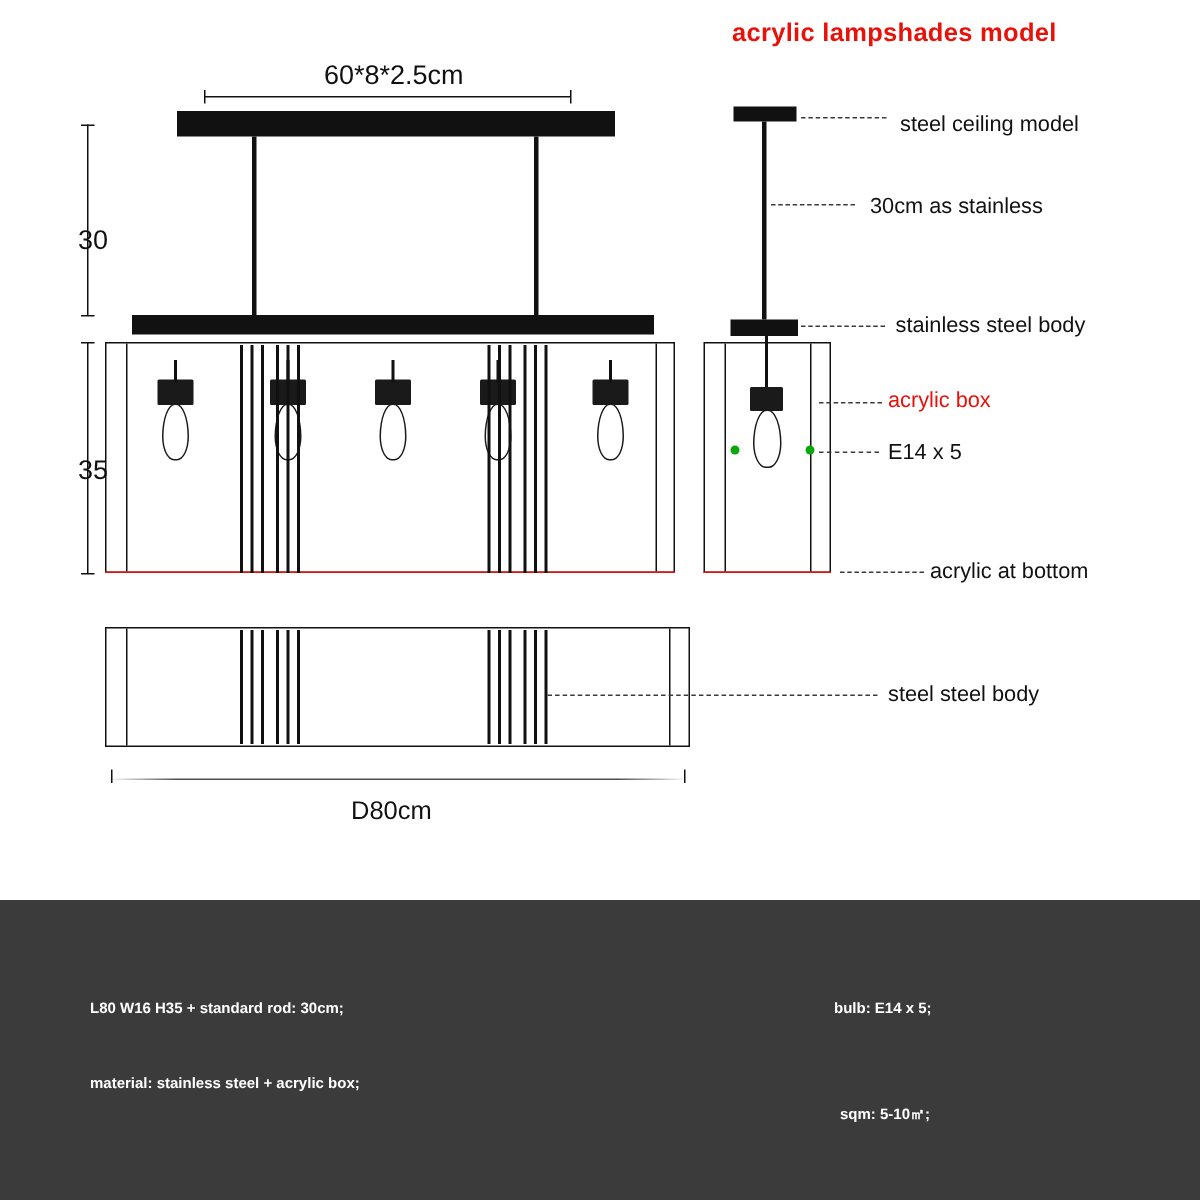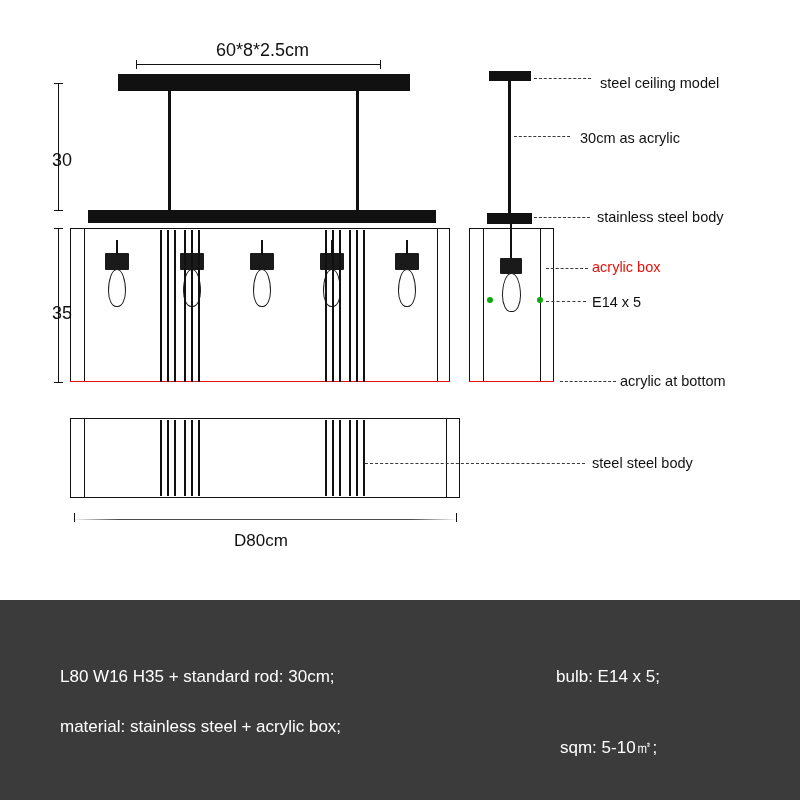--- a/index.html
+++ b/index.html
@@ -102,22 +102,22 @@
   
   .infopanel {
     left: 0;
     top: 600px;
     width: 800px;
     height: 200px;
     background: #3b3b3b;
   }
   .info-line {
     color: #ffffff;
-    font-size: 17px;
-    font-weight: normal;
+    font-size: 10px;
+    font-weight: bold;
     white-space: nowrap;
   }
 
   
   .tick-h {
     width: 0;
     border-left: 1.4px solid #111;
     height: 9px;
   }
   .tick-v {
@@ -137,20 +137,21 @@
     width: 6px; height: 6px;
     background: #0aa80a;
     border-radius: 50%;
   }
 </style>
 </head>
 <body>
 
 <div class="stage">
 
+  <div class="abs title">acrylic lampshades model</div>
 
   <div class="abs solid-bar" style="left:118px; top:74px; width:292px; height:17px;"></div>
 
   <div class="abs hline" style="left:136px; top:64px; width:244px;"></div>
   <div class="abs tick-h" style="left:136px; top:60px;"></div>
   <div class="abs tick-h" style="left:380px; top:60px;"></div>
   <div class="abs dim" style="left:216px; top:40px;">60*8*2.5cm</div>
 
   <div class="abs rod" style="left:168px; top:91px; height:119px;"></div>
   <div class="abs rod" style="left:356px; top:91px; height:119px;"></div>
@@ -244,21 +245,21 @@
   <div class="abs thin-rod" style="left:510px; top:224px; height:36px;"></div>
   <div class="abs socket" style="left:500px; top:258px; width:22px; height:16px;"></div>
   <div class="abs bulb-glass" style="left:502px; top:273px; width:19px; height:39px;"></div>
   <div class="abs green-dot" style="left:487px; top:297px;"></div>
   <div class="abs green-dot" style="left:537px; top:297px;"></div>
 
   <div class="abs dash-h" style="left:534px; top:78px; width:57px;"></div>
   <div class="abs lbl" style="left:600px; top:75px;">steel ceiling model</div>
 
   <div class="abs dash-h" style="left:514px; top:136px; width:56px;"></div>
-  <div class="abs lbl" style="left:580px; top:130px;">30cm as acrylic</div>
+  <div class="abs lbl" style="left:580px; top:130px;">30cm as stainless</div>
 
   <div class="abs dash-h" style="left:534px; top:217px; width:56px;"></div>
   <div class="abs lbl" style="left:597px; top:209px;">stainless steel body</div>
 
   <div class="abs dash-h" style="left:546px; top:268px; width:42px;"></div>
   <div class="abs lbl lbl-red" style="left:592px; top:259px;">acrylic box</div>
 
   <div class="abs dash-h" style="left:546px; top:301px; width:40px;"></div>
   <div class="abs lbl" style="left:592px; top:294px;">E14 x 5</div>
 

